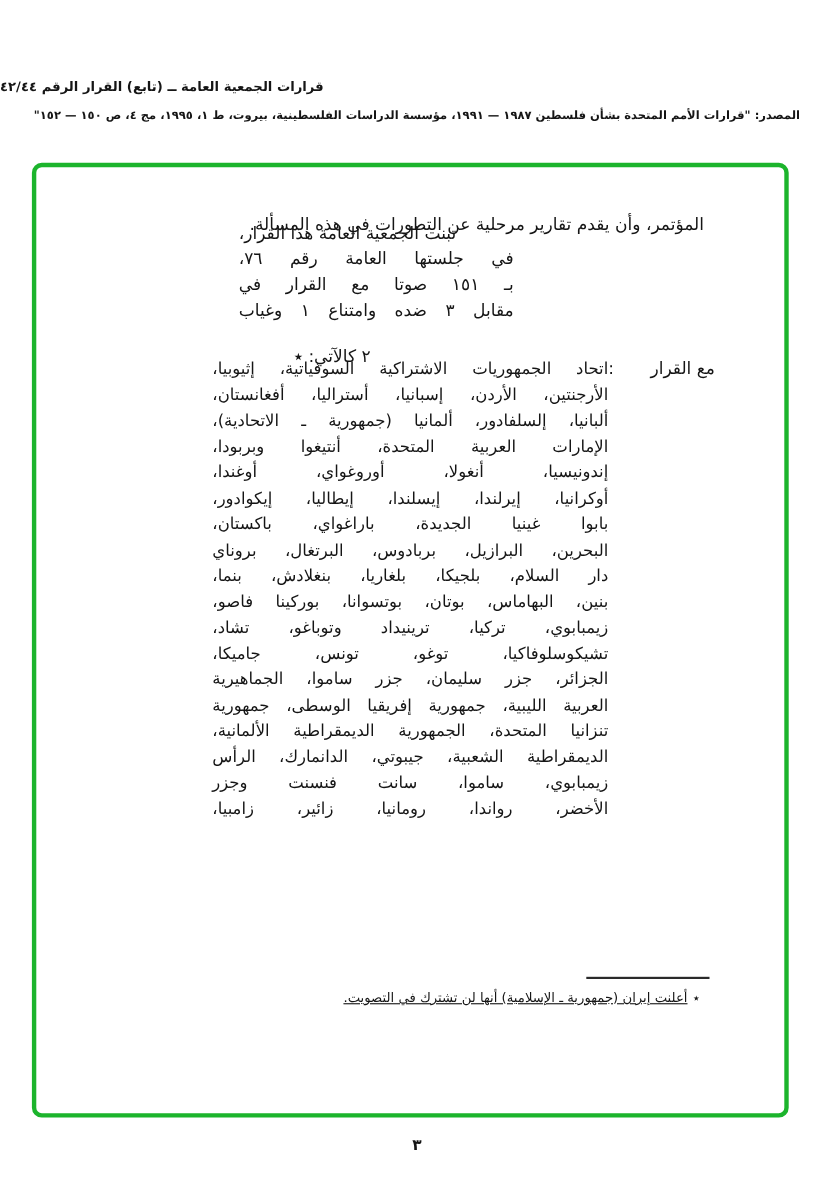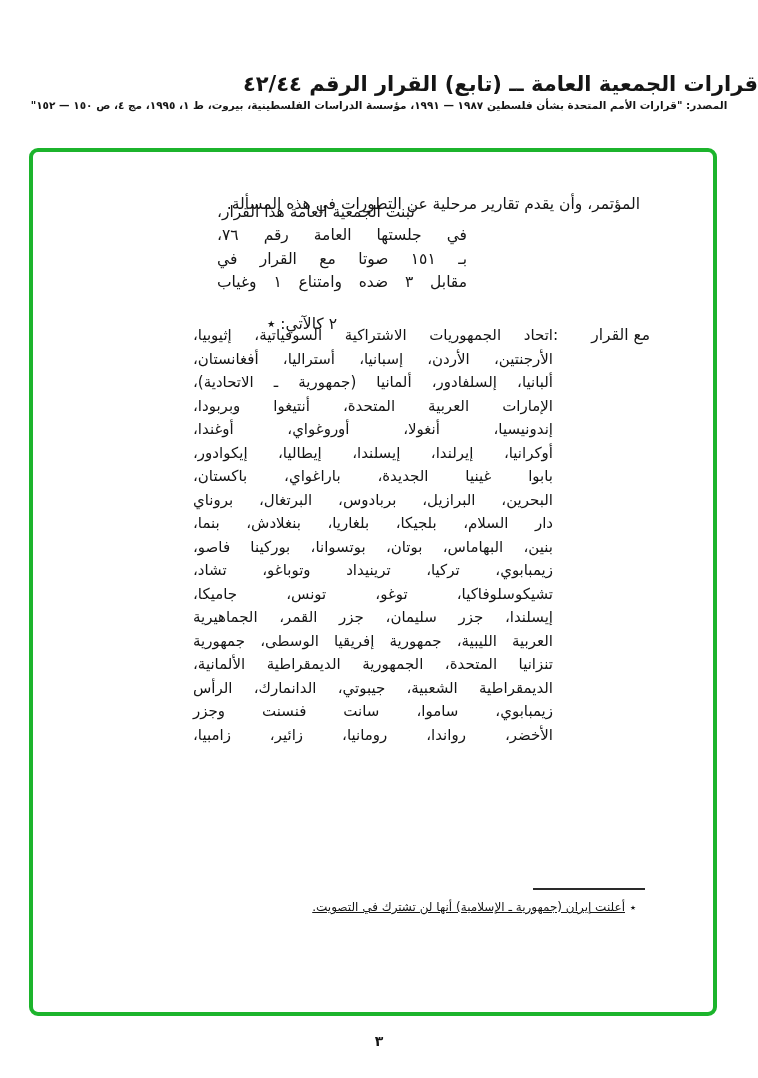--- a/index.html
+++ b/index.html
@@ -15,22 +15,22 @@
     font-family: "DejaVu Sans", sans-serif;
     color: #151515;
     direction: rtl;
     overflow: hidden;
   }
   .header-title {
     position: absolute;
     top: 72px;
     left: 0;
     width: 100%;
-    text-align: right;
-    font-size: 21px;
+    text-align: left;
+    font-size: 12px;
     font-weight: bold;
     letter-spacing: 0.2px;
   }
   .header-source {
     position: absolute;
     top: 99px;
     left: 0;
     width: 100%;
     text-align: center;
     font-size: 10.5px;
@@ -163,21 +163,21 @@
       <div class="list-line">ألبانيا، إلسلفادور، ألمانيا (جمهورية ـ الاتحادية)،</div>
       <div class="list-line">الإمارات العربية المتحدة، أنتيغوا وبربودا،</div>
       <div class="list-line">إندونيسيا، أنغولا، أوروغواي، أوغندا،</div>
       <div class="list-line">أوكرانيا، إيرلندا، إيسلندا، إيطاليا، إيكوادور،</div>
       <div class="list-line">بابوا غينيا الجديدة، باراغواي، باكستان،</div>
       <div class="list-line">البحرين، البرازيل، بربادوس، البرتغال، بروناي</div>
       <div class="list-line">دار السلام، بلجيكا، بلغاريا، بنغلادش، بنما،</div>
       <div class="list-line">بنين، البهاماس، بوتان، بوتسوانا، بوركينا فاصو،</div>
       <div class="list-line">زيمبابوي، تركيا، ترينيداد وتوباغو، تشاد،</div>
       <div class="list-line">تشيكوسلوفاكيا، توغو، تونس، جاميكا،</div>
-      <div class="list-line">إيسلندا، جزر سليمان، جزر القمر، الجماهيرية</div>
+      <div class="list-line">الجزائر، جزر سليمان، جزر ساموا، الجماهيرية</div>
       <div class="list-line">العربية الليبية، جمهورية إفريقيا الوسطى، جمهورية</div>
       <div class="list-line">تنزانيا المتحدة، الجمهورية الديمقراطية الألمانية،</div>
       <div class="list-line">الديمقراطية الشعبية، جيبوتي، الدانمارك، الرأس</div>
       <div class="list-line">زيمبابوي، ساموا، سانت فنسنت وجزر</div>
       <div class="list-line">الأخضر، رواندا، رومانيا، زائير، زامبيا،</div>
     </div>
   </div>
 
   <div class="footnote-divider"></div>
 

